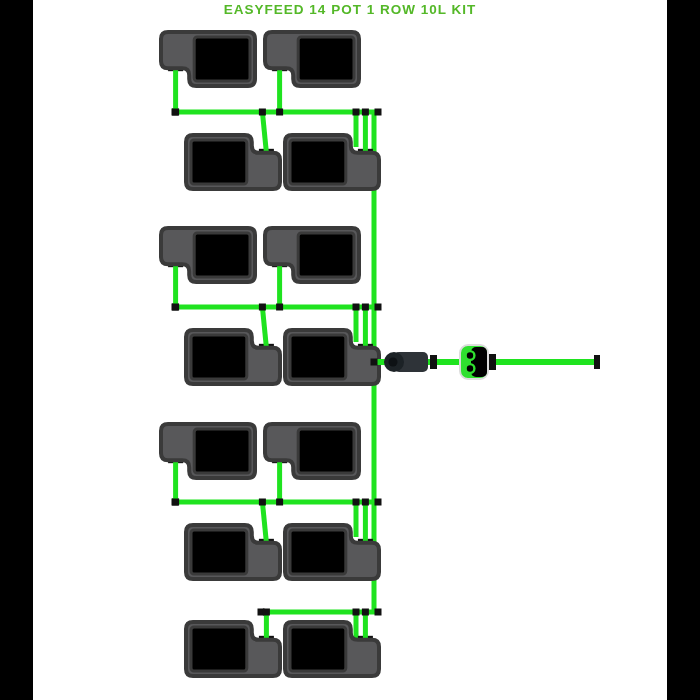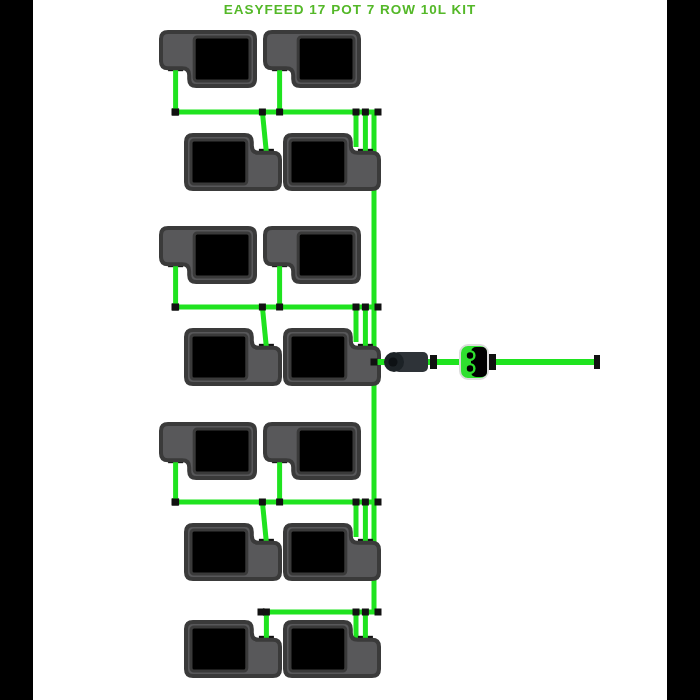--- a/index.html
+++ b/index.html
@@ -17,21 +17,21 @@
 </style>
 </head>
 <body>
 
 <div id="stage">
 
   <div class="bar-left"></div>
   <div class="bar-right"></div>
 
   <div id="canvas">
-    <div id="title">EASYFEED 17 POT 7 ROW 10L KIT</div>
+    <div id="title">EASYFEED 14 POT 1 ROW 10L KIT</div>
     <svg id="diagram" viewBox="0 0 634 700">
       <g id="pipes-layer">
           <line x1="341" y1="112" x2="341" y2="612" stroke="#1fe31f" stroke-width="5"></line>
           <line x1="142" y1="112" x2="345" y2="112" stroke="#1fe31f" stroke-width="5"></line>
           <rect x="138.5" y="108.5" width="7" height="7" fill="#111111"></rect>
           <rect x="341.5" y="108.5" width="7" height="7" fill="#111111"></rect>
           <line x1="142" y1="307" x2="345" y2="307" stroke="#1fe31f" stroke-width="5"></line>
           <rect x="138.5" y="303.5" width="7" height="7" fill="#111111"></rect>
           <rect x="341.5" y="303.5" width="7" height="7" fill="#111111"></rect>
           <line x1="142" y1="502" x2="345" y2="502" stroke="#1fe31f" stroke-width="5"></line>

